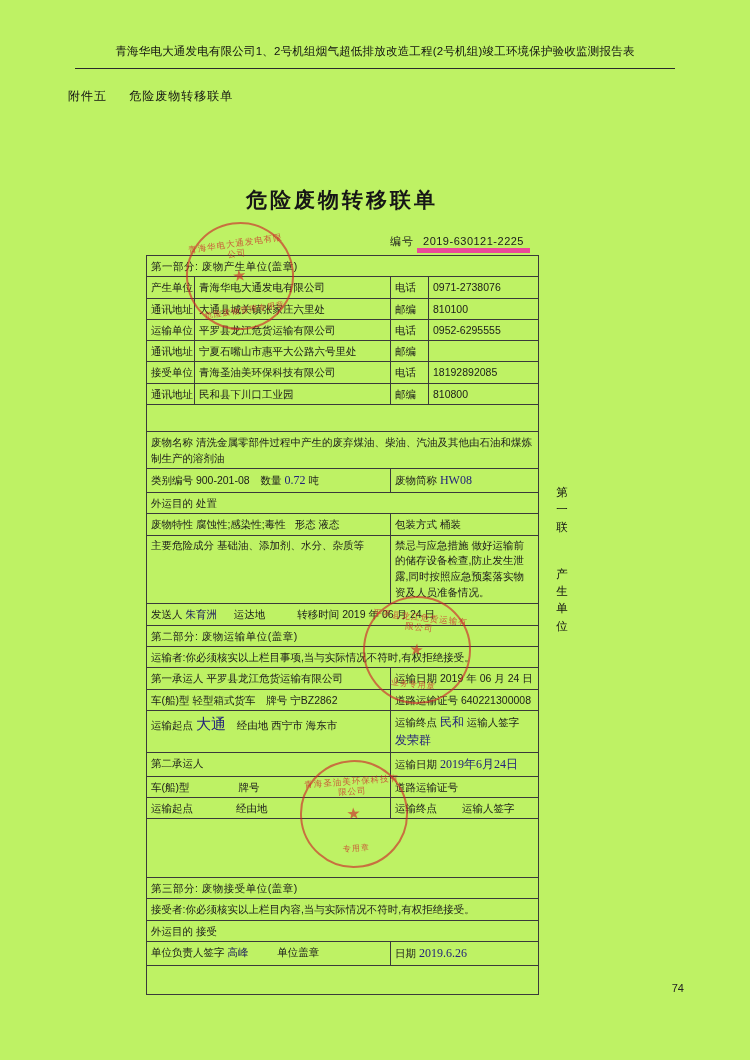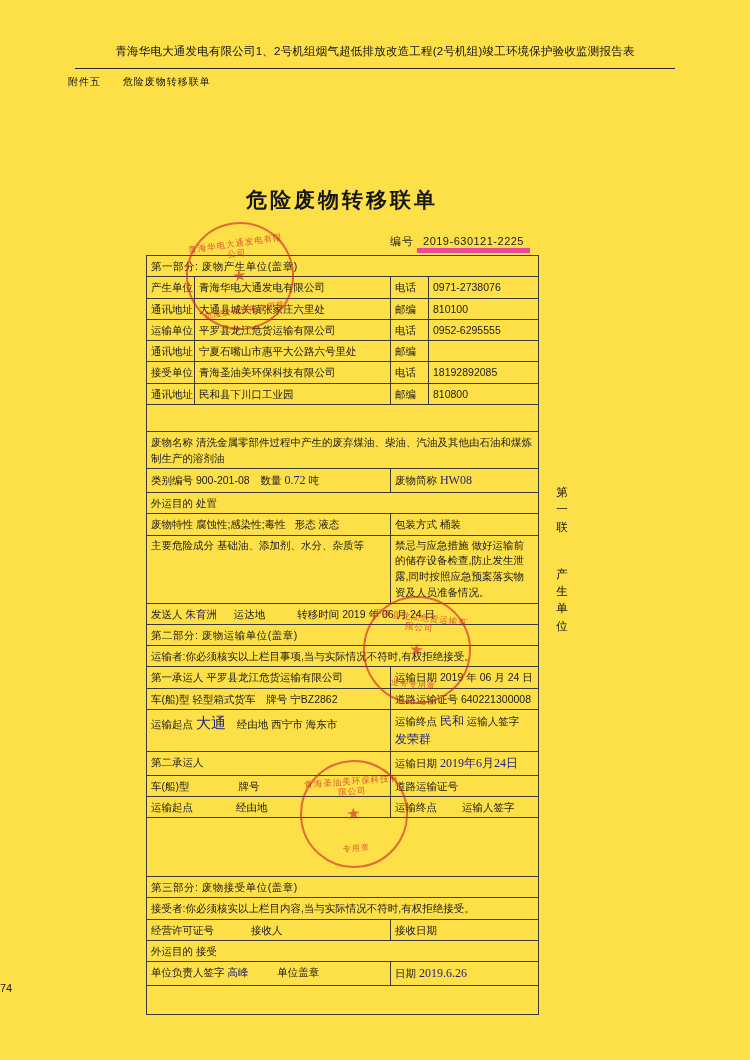--- a/index.html
+++ b/index.html
@@ -11,21 +11,21 @@
     width: 750px;
     height: 1060px;
     position: relative;
     font-family: "Liberation Sans", sans-serif;
     color: #1a1a1a;
     overflow: hidden;
   }
   .page {
     position: absolute;
     inset: 0;
-    background: #fde047;
+    background: #bef264;
   }
   
   .doc-header {
     position: absolute;
     top: 44px;
     left: 75px;
     width: 600px;
     text-align: center;
     font-size: 11.5px;
     letter-spacing: 0.2px;
@@ -34,23 +34,23 @@
   .doc-header-rule {
     position: absolute;
     top: 68px;
     left: 75px;
     width: 600px;
     height: 1px;
     background: #2a2a2a;
   }
   .annex-line {
     position: absolute;
-    top: 75px;
+    top: 88px;
     left: 68px;
-    font-size: 10px;
+    font-size: 12px;
     letter-spacing: 1px;
     color: #111;
   }
   .annex-line .annex-label { margin-right: 18px; }
 
   
   .sheet {
     position: absolute;
     left: 146px;
     top: 160px;
@@ -90,21 +90,21 @@
     padding: 2px 4px;
     vertical-align: top;
   }
   .sec-head {
     font-size: 10.5px;
     letter-spacing: 0.5px;
   }
   .lbl { white-space: nowrap; }
   .val { }
   .hand {
-    font-family: Liberation Sans, sans-serif;
+    font-family: Liberation Mono, monospace;
     color: #1b1b5e;
   }
   .hand-blue {
     font-family: "Liberation Serif", serif;
     color: #23237a;
     font-size: 12px;
   }
   .tight { line-height: 1.5; }
 
   
@@ -119,21 +119,21 @@
     text-align: center;
     color: #111;
   }
   .side-strip div { margin-bottom: 30px; }
 
   .page-num {
     position: absolute;
     top: 982px;
     left: 0;
     width: 684px;
-    text-align: left;
+    text-align: right;
     font-size: 11px;
     color: #222;
   }
 
   
   .stamp {
     position: absolute;
     border-radius: 50%;
     border: 2.5px solid rgba(206, 32, 40, 0.62);
     color: rgba(206, 32, 40, 0.72);
@@ -393,32 +393,20 @@
         <td colspan="4" style="height:54px"></td>
       </tr>
 
       <tr>
         <td colspan="4" class="sec-head">第三部分:  废物接受单位(盖章)</td>
       </tr>
       <tr>
         <td colspan="4">接受者:你必须核实以上栏目内容,当与实际情况不符时,有权拒绝接受。</td>
       </tr>
       <tr>
-        <td colspan="2">
-          <span class="lbl">经营许可证号</span>
-          <span></span>
-          <span class="lbl" style="margin-left:34px">接收人</span>
-          <span></span>
-        </td>
-        <td colspan="2">
-          <span class="lbl">接收日期</span>
-          <span></span>
-        </td>
-      </tr>
-      <tr>
         <td colspan="4">
           <span class="lbl">外运目的</span>
           <span>接受</span>
         </td>
       </tr>
       <tr>
         <td colspan="2">
           <span class="lbl">单位负责人签字</span>
           <span class="hand">高峰</span>
           <span class="lbl" style="margin-left:26px">单位盖章</span>

